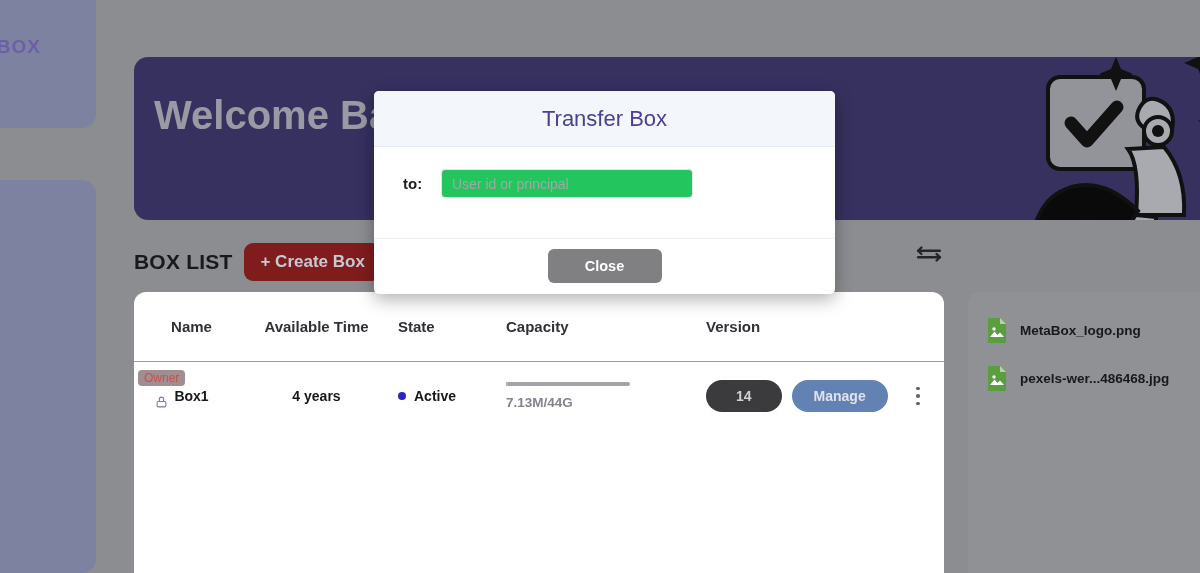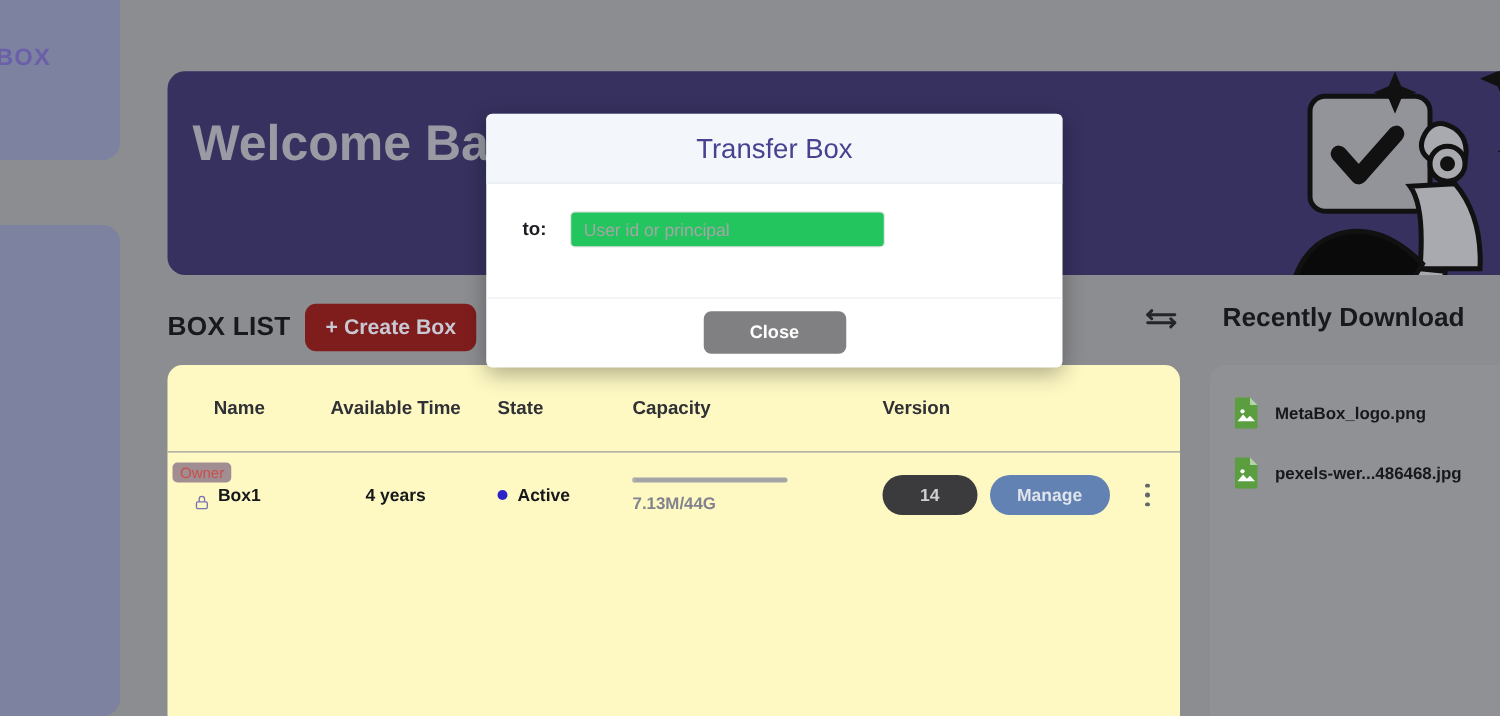--- a/index.html
+++ b/index.html
@@ -55,21 +55,21 @@
   .create-box-btn {
     background: #7f1d1d; color: #c9c9d4; border: none;
     font-size: 17px; font-weight: 700; padding: 9px 16px;
     border-radius: 9px; font-family: inherit; cursor: pointer;
   }
   .refresh-icon { width: 20px; height: 20px; color: #46474c; cursor: pointer; }
 
   
   .table-card {
     position: absolute; left: 134px; top: 292px; width: 810px; height: 281px;
-    background: #fef9c3; border-radius: 12px 12px 0 0; overflow: hidden;
+    background: #ffffff; border-radius: 12px 12px 0 0; overflow: hidden;
   }
   .table-head {
     display: flex; align-items: center; height: 70px;
     border-bottom: 1px solid #9a9b9f;
   }
   .th { font-size: 15px; font-weight: 700; color: #303136; }
   .c-name { width: 115px; text-align: center; }
   .c-time { width: 135px; text-align: center; }
   .c-state { width: 110px; text-align: left; padding-left: 14px; }
   .c-cap  { width: 200px; text-align: left; padding-left: 12px; }
@@ -118,21 +118,21 @@
   .dl-card {
     position: absolute; left: 968px; top: 292px; width: 232px; height: 281px;
     background: #909195; border-radius: 12px 0 0 0; padding-top: 14px;
   }
   .dl-item { display: flex; align-items: center; gap: 12px; padding: 11px 18px; cursor: pointer; }
   .file-icon { width: 22px; height: 26px; flex: none; }
   .dl-name { font-size: 13.5px; font-weight: 700; color: #17181c; white-space: nowrap; }
 
   
   .modal {
-    position: absolute; left: 389px; top: 91px; width: 461px; height: 203px;
+    position: absolute; left: 374px; top: 91px; width: 461px; height: 203px;
     background: #ffffff; border-radius: 5px;
     box-shadow: 0 5px 18px rgba(0,0,0,.32);
     overflow: hidden; z-index: 50;
   }
   .modal-head {
     height: 56px; background: #f3f7fb;
     display: flex; align-items: center; justify-content: center;
     border-bottom: 1px solid #e6ebf1;
   }
   .modal-title { font-size: 22px; font-weight: 400; color: #474191; }
@@ -253,21 +253,20 @@
       </div>
     </div>
 
     <div class="right-head">
       <svg class="swap-icon" viewBox="0 0 24 20" fill="none" stroke="currentColor" stroke-width="2.2" stroke-linecap="round" stroke-linejoin="round">
         <polyline points="5 4 2 7 5 10"></polyline>
         <line x1="2" y1="7" x2="22" y2="7"></line>
         <polyline points="19 10 22 13 19 16"></polyline>
         <line x1="22" y1="13" x2="2" y2="13"></line>
       </svg>
-      <div class="right-title">Recently Download</div>
     </div>
 
     <div class="dl-card">
       <div class="dl-item">
         <svg class="file-icon" viewBox="0 0 22 26">
           <path d="M2 1 h12 l6 6 v18 a1 1 0 0 1 -1 1 H3 a1 1 0 0 1 -1 -1 V2 a1 1 0 0 1 1 -1z" fill="#5a9e3f"></path>
           <path d="M14 1 l6 6 h-6z" fill="#ffffff" opacity=".55"></path>
           <circle cx="8" cy="12" r="1.7" fill="#ffffff"></circle>
           <path d="M4 20 l4.5 -5.5 l3 3.5 l2.5 -2.5 l4 4.5z" fill="#ffffff"></path>
         </svg>

